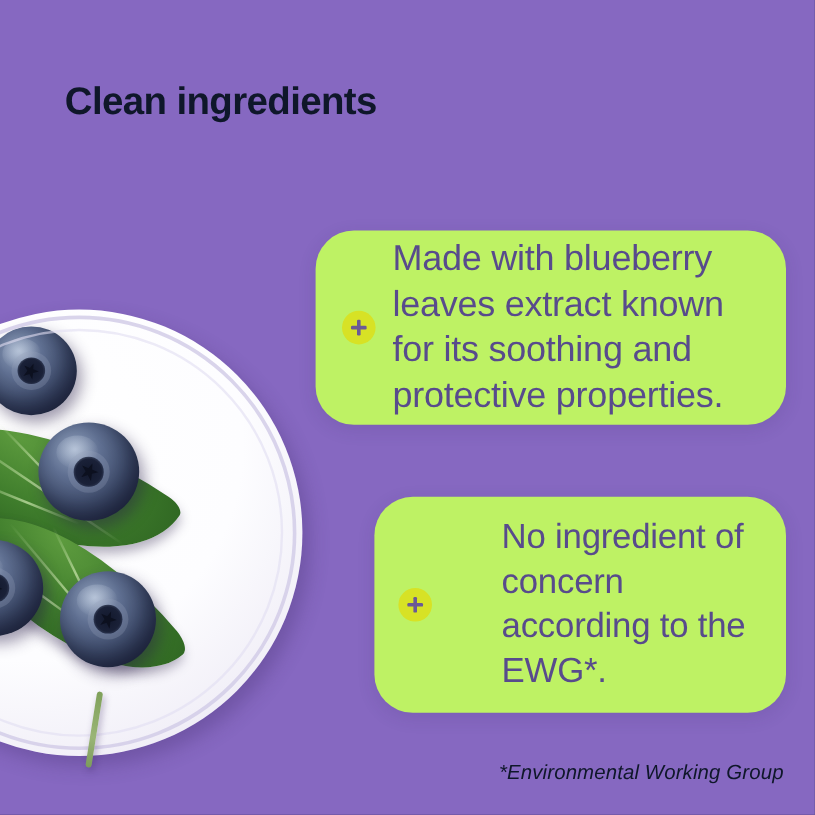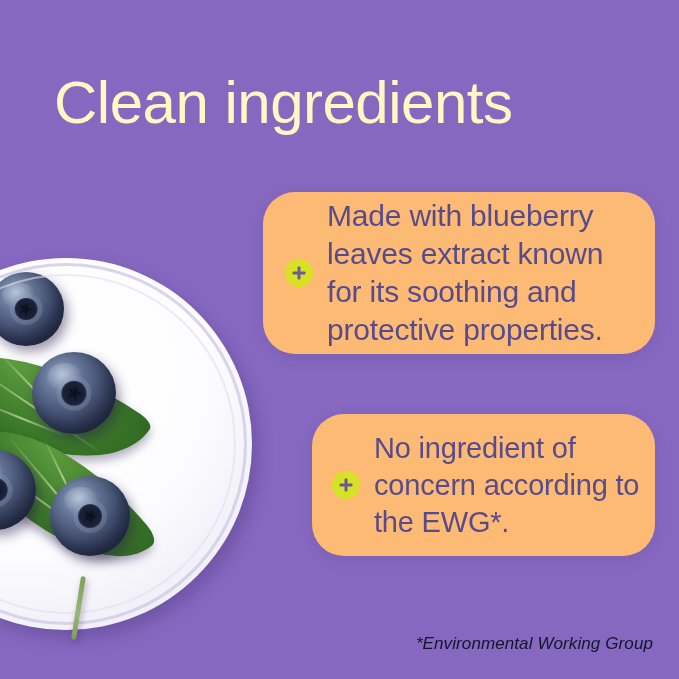--- a/index.html
+++ b/index.html
@@ -14,23 +14,23 @@
     overflow: hidden;
     background: #8668c1;
     font-family: "Liberation Sans", sans-serif;
   }
 
   
   .page-title {
     position: absolute;
     left: 54px;
     top: 33px;
-    font-size: 60px;
-    font-weight: normal;
-    color: #fef9c3;
+    font-size: 32px;
+    font-weight: bold;
+    color: #0f172a;
     letter-spacing: -0.5px;
     white-space: nowrap;
     line-height: 60px;
   }
 
   
   .photo {
     position: absolute;
     left: -120px;
     top: 258px;
@@ -160,28 +160,28 @@
   }
 
   .berry-1 { left: 108px; top: 14px;  width: 76px;  height: 74px; }
   .berry-2 { left: 152px; top: 94px;  width: 84px;  height: 82px; }
   .berry-3 { left: 74px;  top: 192px; width: 82px;  height: 80px; }
   .berry-4 { left: 170px; top: 218px; width: 80px;  height: 80px; }
 
   
   .card {
     position: absolute;
-    background: #fdba74;
+    background: #bef264;
     border-radius: 32px;
     display: flex;
     align-items: center;
     box-shadow: 0 4px 14px rgba(55,35,100,0.13);
   }
   .card-1 { left: 263px; top: 192px; width: 392px; height: 162px; }
-  .card-2 { left: 312px; top: 414px; width: 343px; height: 142px; }
+  .card-2 { left: 312px; top: 414px; width: 343px; height: 180px; gap: 44px; }
 
   .plus-badge {
     flex: 0 0 auto;
     width: 28px;
     height: 28px;
     border-radius: 50%;
     background: #d7e225;
     margin-left: 22px;
     margin-right: 14px;
     position: relative;

